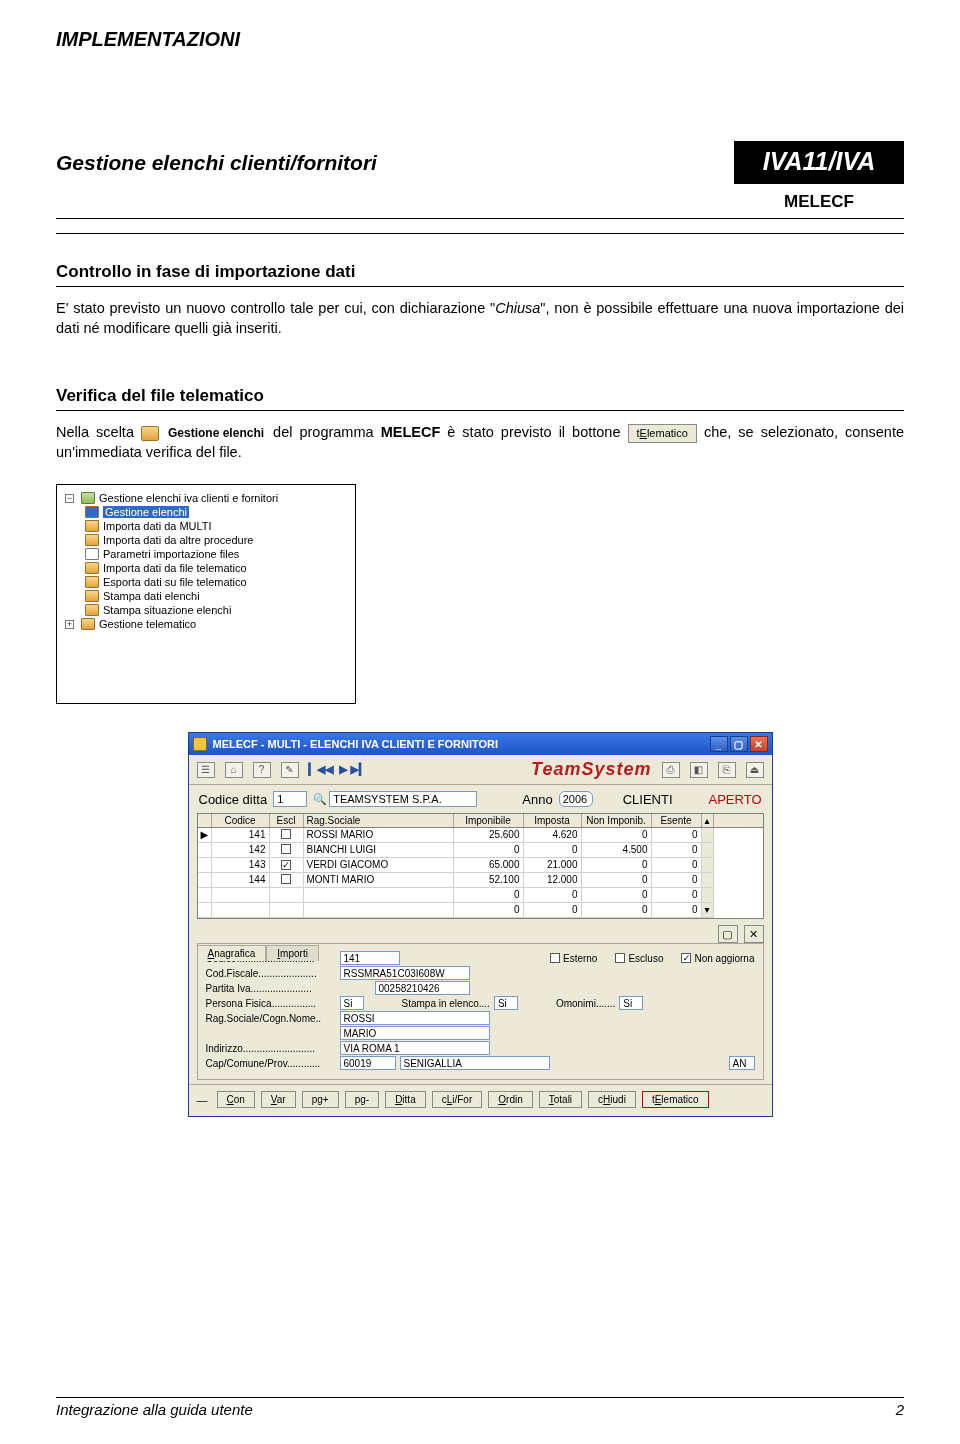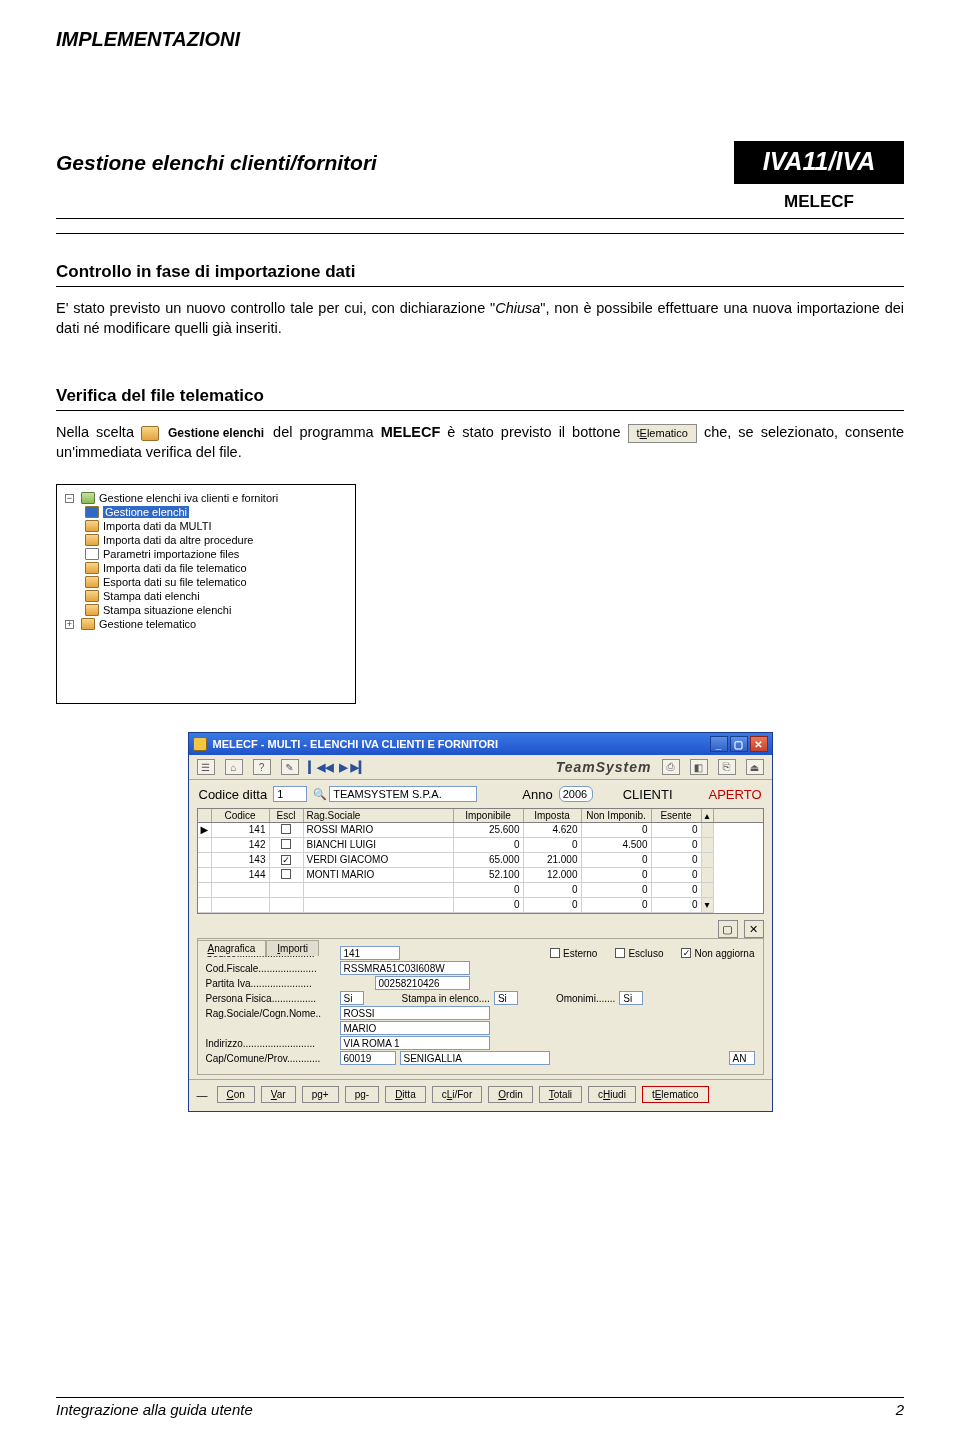--- a/index.html
+++ b/index.html
@@ -135,21 +135,21 @@
   .winbtn.close { background:linear-gradient(#e77756,#c9412a); border-color:#8c2515;}
   .toolbar {
     display:flex; justify-content:space-between; align-items:center;
     padding: 4px 8px;
     border-bottom: 1px solid #aca899;
   }
   .tool-left, .tool-right { display:flex; gap:10px; align-items:center;}
   .ticon { width:18px; height:16px; border:1px solid #8a8a8a; background:#f4f2e8; display:flex; align-items:center;justify-content:center; font-size:10px; color:#555;}
   .nav { display:flex;}
   .nav span { width:14px; text-align:center; color:#2a4f9b; font-weight:bold;}
-  .logo { font-style:italic; font-weight:bold; color:#404040; font-size:14px; letter-spacing:1px;}
+  .logo { font-style:italic; font-weight:bold; color:#b91c1c; font-size:18px; letter-spacing:1px;}
   .formrow { display:flex; align-items:center; padding:6px 10px 2px 10px; gap:6px;}
   .lbl { font-size:13px; }
   .inp { border:1px solid #7a9ac9; background:#fff; height:16px; padding:0 3px; font-size:11px; display:inline-flex; align-items:center;}
   .red { color:#c00000; }
   .grid {
     margin: 4px 8px 2px 8px;
     border:1px solid #808080;
     background:#fff;
   }
   .ghead { display:grid; grid-template-columns: 14px 58px 34px 150px 70px 58px 70px 50px 12px; background:#ece9d8; border-bottom:1px solid #808080; font-size:10px;}

